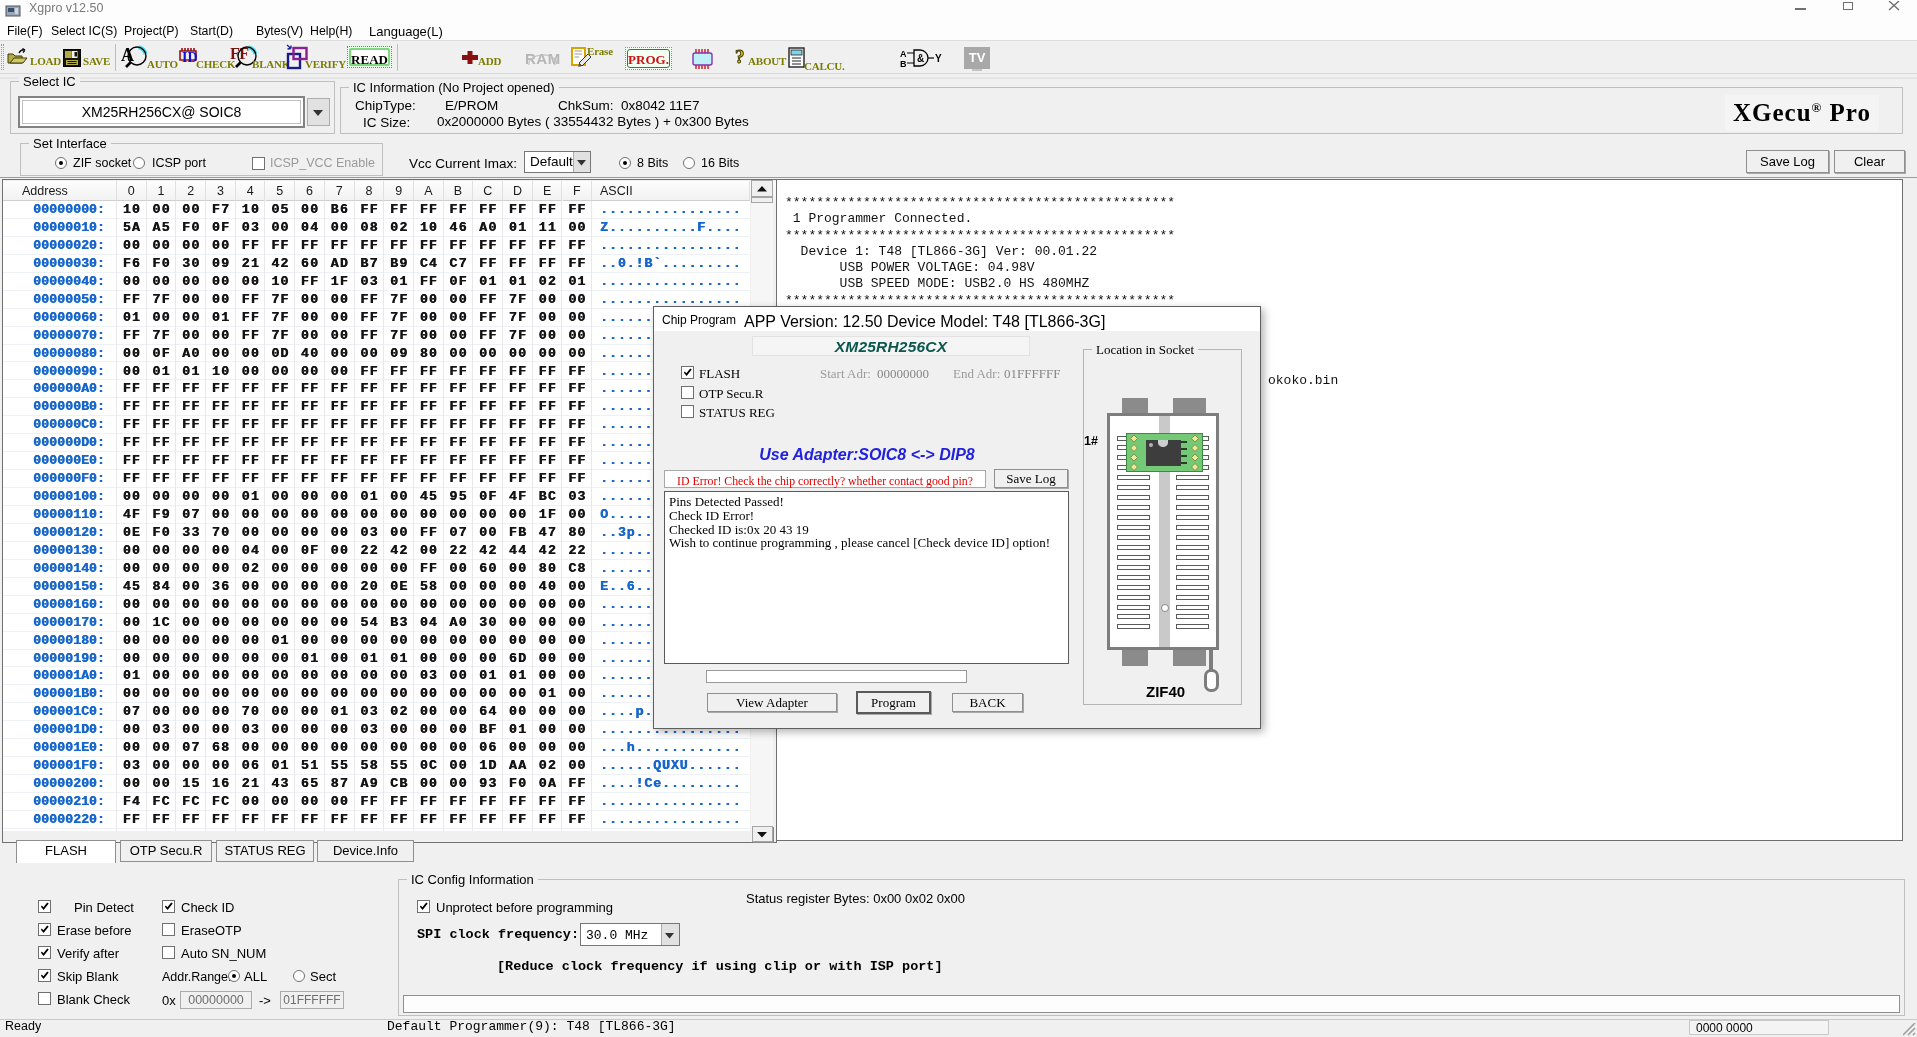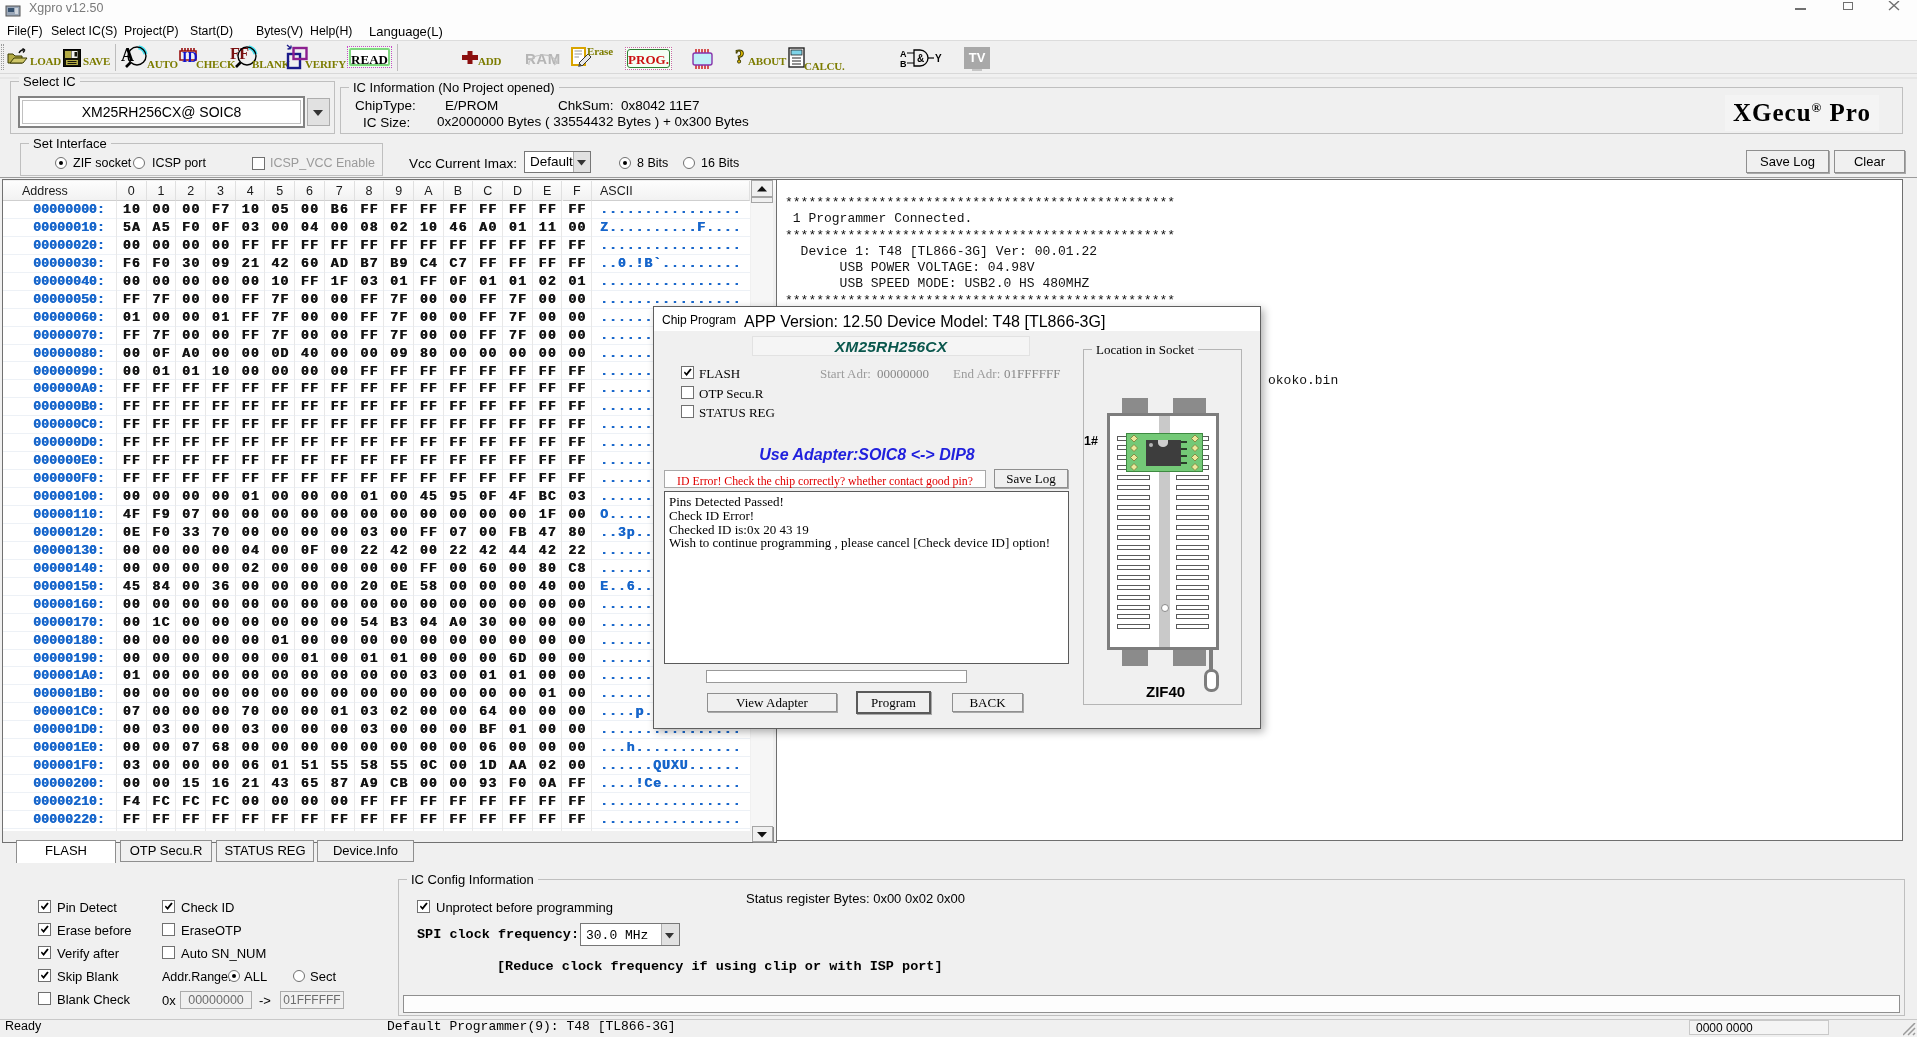--- a/index.html
+++ b/index.html
@@ -951,21 +951,21 @@
        USB SPEED MODE: USB2.0 HS 480MHZ
 **************************************************</div>
 <div class="abs mono" style="left:1268px;top:373px;font-size:13px;color:#111">okoko.bin</div>
 
 <div class="tab" style="left:16px;width:100px;background:#fff;height:23px;border-bottom:0">FLASH</div>
 <div class="tab" style="left:120px;width:92px">OTP Secu.R</div>
 <div class="tab" style="left:216px;width:98px">STATUS REG</div>
 <div class="tab" style="left:317px;width:97px">Device.Info</div>
 
 <div class="cb c" style="left:38px;top:900px"></div>
-    <div class="lbl" style="left:57px;top:900px">Pin Detect</div>
+    <div class="lbl" style="left:74px;top:900px">Pin Detect</div>
 <div class="cb c" style="left:38px;top:923px"></div>
     <div class="lbl" style="left:57px;top:923px">Erase before</div>
 <div class="cb c" style="left:38px;top:946px"></div>
     <div class="lbl" style="left:57px;top:946px">Verify after</div>
 <div class="cb c" style="left:38px;top:969px"></div>
     <div class="lbl" style="left:57px;top:969px">Skip Blank</div>
 <div class="cb" style="left:38px;top:992px"></div>
     <div class="lbl" style="left:57px;top:992px">Blank Check</div>
 <div class="cb c" style="left:162px;top:900px"></div>
     <div class="lbl" style="left:181px;top:900px">Check ID</div>

